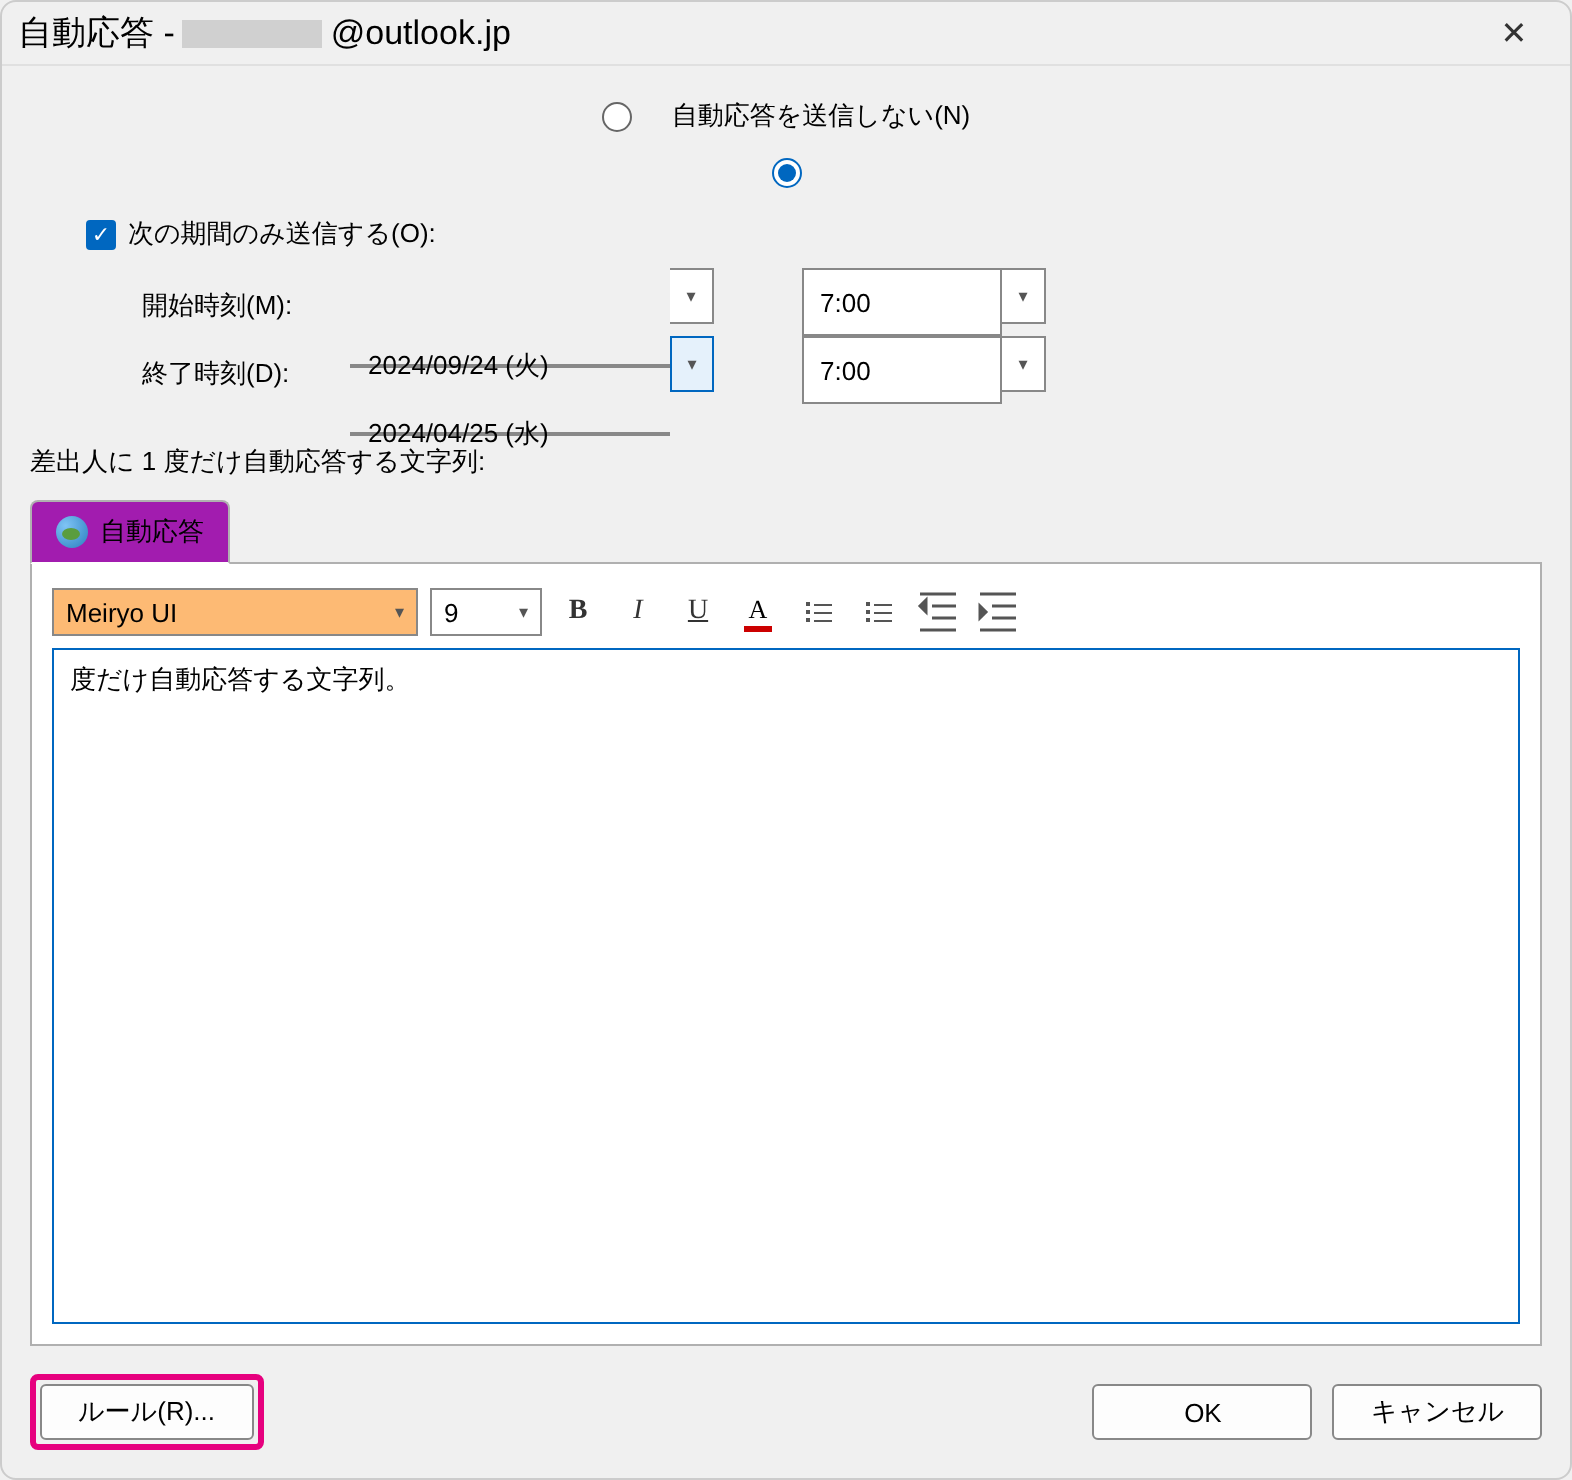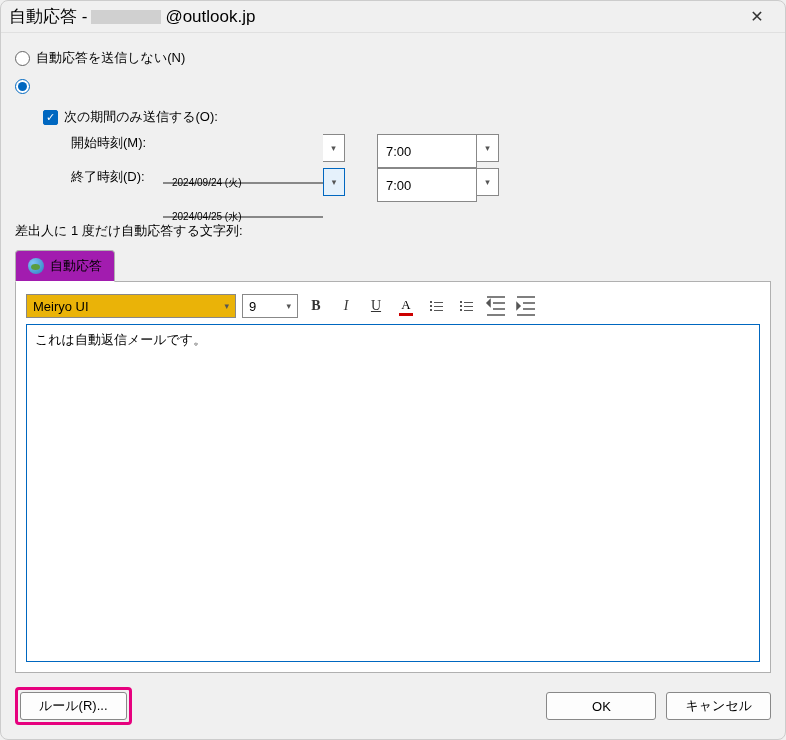--- a/index.html
+++ b/index.html
@@ -57,22 +57,23 @@
     }
     .content {
       flex: 1;
       padding: 10px 14px 0 14px;
       display: flex;
       flex-direction: column;
     }
     .radio-row {
       display: flex;
       align-items: center;
-      gap: 6px;
+      gap: 20px;
       margin: 6px 0;
+      justify-content: center;
     }
     .radio {
       width: 15px;
       height: 15px;
       border: 1px solid #666;
       border-radius: 50%;
       display: inline-flex;
       align-items: center;
       justify-content: center;
       background: #fff;
@@ -110,38 +111,39 @@
       background: #0067c0;
       border-radius: 2px;
       display: inline-flex;
       align-items: center;
       justify-content: center;
       color: #fff;
       font-size: 11px;
     }
     .time-row {
       display: flex;
-      align-items: flex-start;
+      align-items: flex-end;
+      gap: 12px;
       margin: 6px 0 6px 28px;
     }
     .time-label {
       width: 92px;
     }
     .date-input-wrap, .time-input-wrap {
       display: flex;
       height: 28px;
     }
     .date-input {
       width: 160px;
       border: 1px solid #888;
       background: #bef264;
       padding: 0 8px;
       display: flex;
       align-items: center;
-      font-size: 10px;
+      font-size: 13px;
       margin-top: 48px;
     }
     .dropdown-btn {
       width: 22px;
       border: 1px solid #888;
       border-left: none;
       background: #fff;
       display: flex;
       align-items: center;
       justify-content: center;
@@ -210,24 +212,24 @@
       display: flex;
       flex-direction: column;
     }
     .toolbar {
       display: flex;
       align-items: center;
       gap: 6px;
       margin-bottom: 6px;
     }
     .font-select {
-      width: 210px;
+      width: 183px;
       height: 24px;
       border: 1px solid #888;
-      background: #eab308;
+      background: #fdba74;
       padding: 0 6px;
       display: flex;
       align-items: center;
       justify-content: space-between;
     }
     .size-select {
       width: 56px;
       height: 24px;
       border: 1px solid #888;
       background: #fff;
@@ -448,21 +450,21 @@
               <path d="M2 2h12M6 6h8M6 10h8M2 14h12 M4 8l-2-2 2-2z" stroke="#555" stroke-width="1" fill="#555"></path>
             </svg>
         </div>
         <div class="list-btn">
           <svg viewBox="0 0 16 16">
               <path d="M2 2h12M6 6h8M6 10h8M2 14h12 M2 6l2 2-2 2z" stroke="#555" stroke-width="1" fill="#555"></path>
             </svg>
         </div>
       </div>
       <div class="editor-body">
-        <span>これは自動返信メールです。</span>
+        <span>度だけ自動応答する文字列。</span>
       </div>
     </div>
   </div>
 
   <div class="footer">
     <span class="rules-highlight">
       <button class="btn">ルール(R)...</button>
     </span>
     <span class="footer-spacer"></span>
     <button class="btn ok">OK</button>

